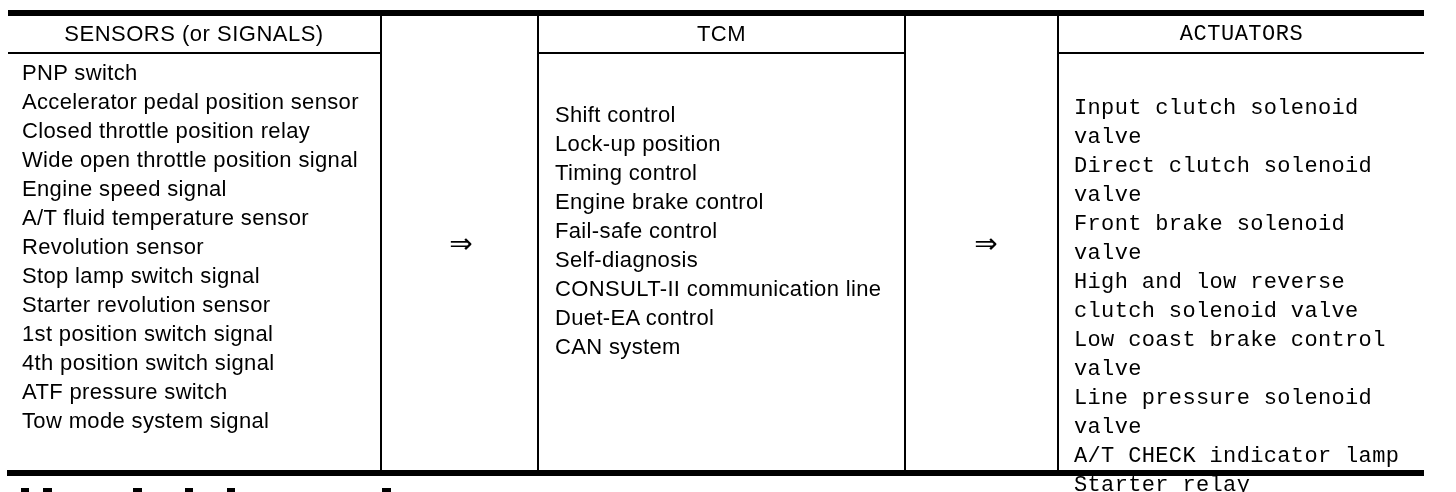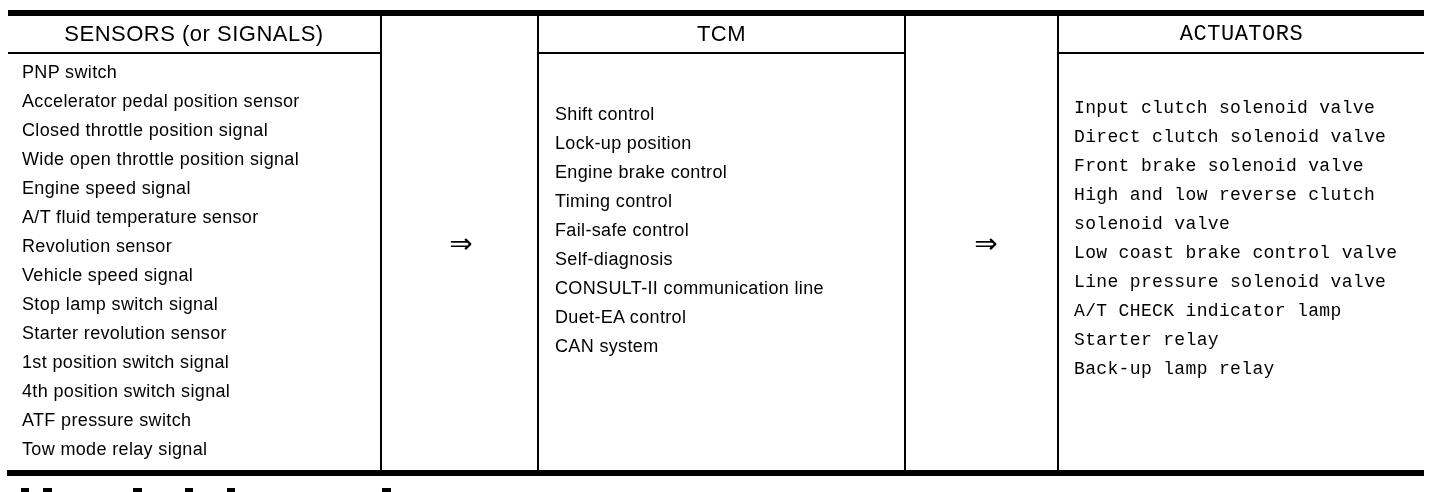--- a/index.html
+++ b/index.html
@@ -37,21 +37,21 @@
     font-size: 22px;
     letter-spacing: 0.5px;
     white-space: nowrap;
   }
   .header-sensors   { left: 8px;    width: 372px; }
   .header-tcm       { left: 539px;  width: 365px; }
   .header-actuators { left: 1059px; width: 365px; font-family: Liberation Mono, monospace; }
 
   .col-list {
     position: absolute;
-    font-size: 18px;
+    font-size: 22px;
     line-height: 29px;
     letter-spacing: 0.35px;
   }
   .list-sensors   { left: 22px;   top: 58px;  width: 362px; }
   .list-tcm       { left: 555px;  top: 100px; width: 347px; }
   .list-actuators { left: 1074px; top: 94px;  width: 349px; font-family: Liberation Mono, monospace; }
 
   .flow-arrow {
     position: absolute;
     top: 229px;
@@ -90,38 +90,37 @@
   <div class="vline v-col2-right"></div>
   <div class="vline v-col3-left"></div>
 
   <div class="header-cell header-tcm">TCM</div>
   <div class="header-cell header-sensors">SENSORS (or SIGNALS)</div>
   <div class="header-cell header-actuators">ACTUATORS</div>
 
   <div class="col-list list-sensors">
       <div>PNP switch</div>
       <div>Accelerator pedal position sensor</div>
-      <div>Closed throttle position signal</div>
+      <div>Closed throttle position relay</div>
       <div>Wide open throttle position signal</div>
       <div>Engine speed signal</div>
       <div>A/T fluid temperature sensor</div>
       <div>Revolution sensor</div>
-      <div>Vehicle speed signal</div>
       <div>Stop lamp switch signal</div>
       <div>Starter revolution sensor</div>
       <div>1st position switch signal</div>
       <div>4th position switch signal</div>
       <div>ATF pressure switch</div>
-      <div>Tow mode relay signal</div>
+      <div>Tow mode system signal</div>
     </div>
   <div class="col-list list-tcm">
       <div>Shift control</div>
       <div>Lock-up position</div>
+      <div>Timing control</div>
       <div>Engine brake control</div>
-      <div>Timing control</div>
       <div>Fail-safe control</div>
       <div>Self-diagnosis</div>
       <div>CONSULT-II communication line</div>
       <div>Duet-EA control</div>
       <div>CAN system</div>
     </div>
   <div class="col-list list-actuators">
       <div>Input clutch solenoid valve</div>
       <div>Direct clutch solenoid valve</div>
       <div>Front brake solenoid valve</div>

